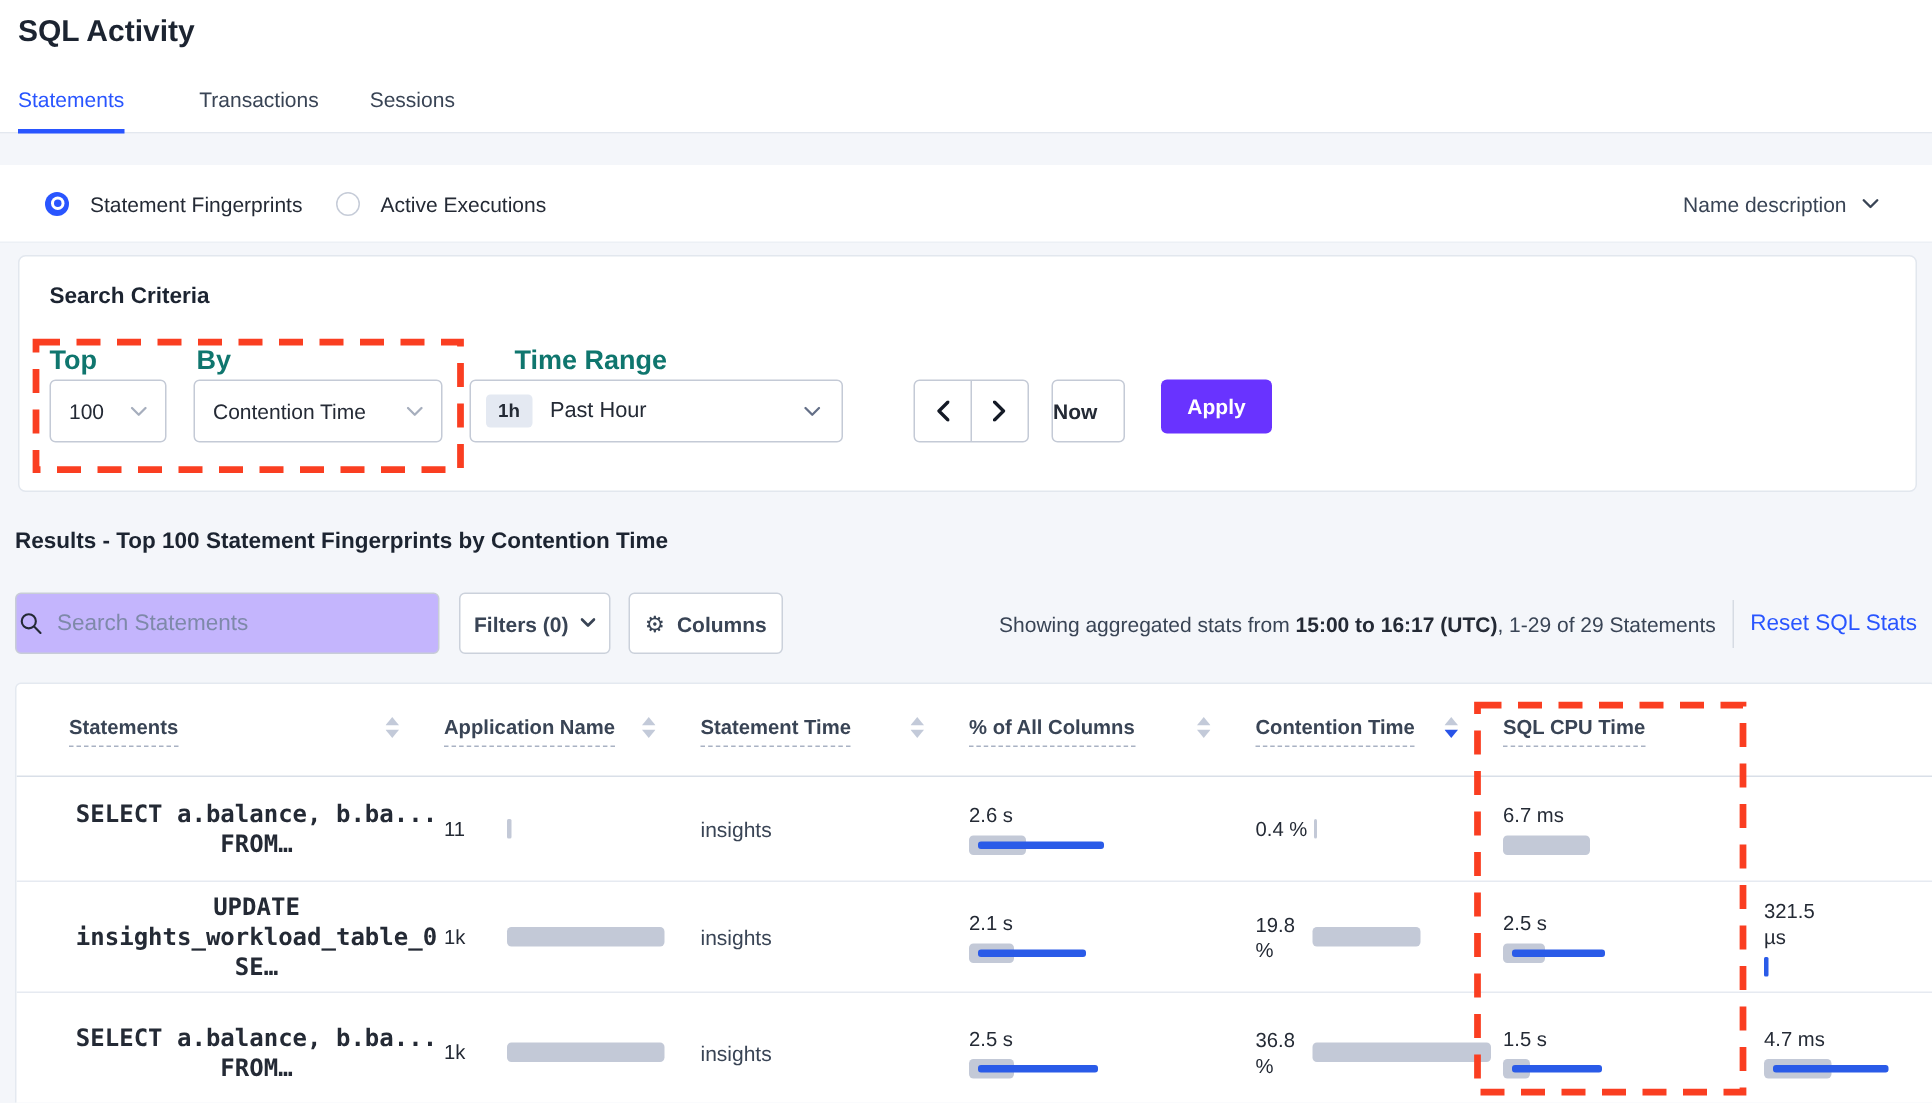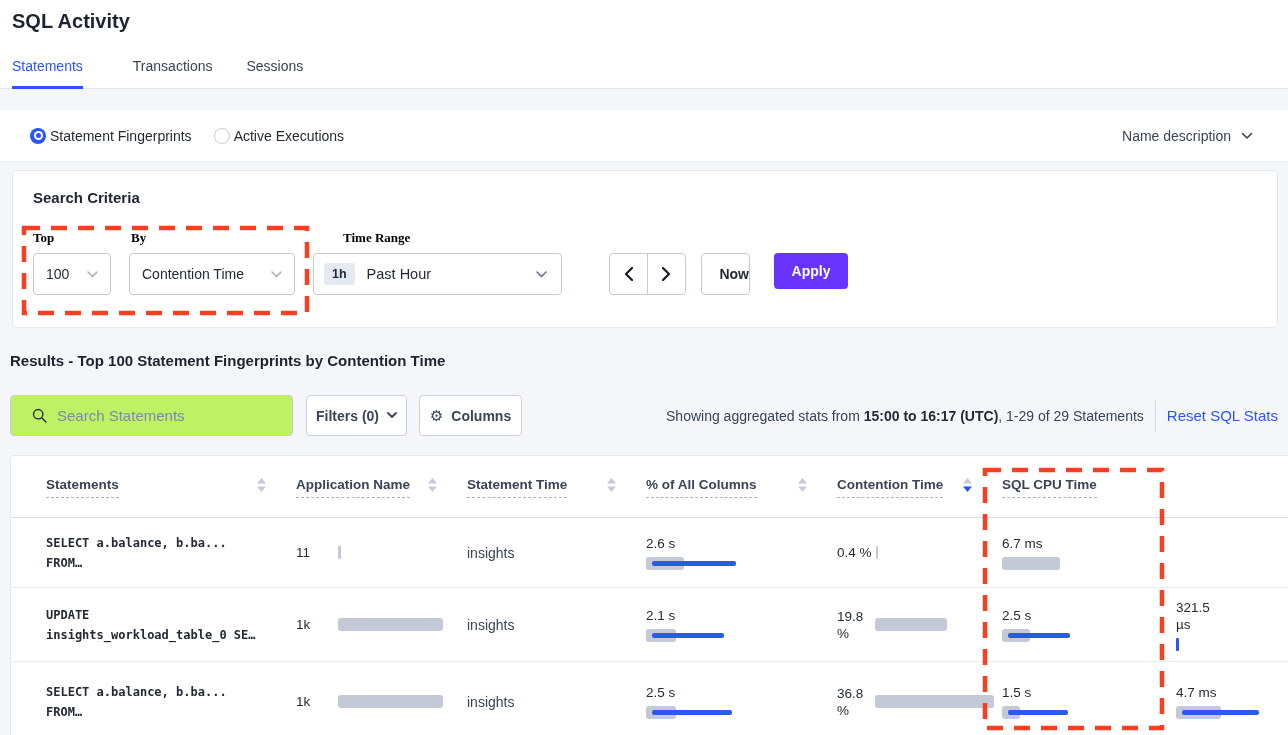--- a/index.html
+++ b/index.html
@@ -24,52 +24,52 @@
   .radio-opt { display:flex; align-items:center; cursor:pointer; }
   .radio-opt.first { margin-left:30px; }
   .radio-opt.second { margin-left:22px; }
   .radio-sel { width:16px; height:16px; border-radius:50%; background:#2955FF;
     display:flex; align-items:center; justify-content:center; }
   .radio-sel .ring { width:9px; height:9px; border-radius:50%; background:#fff;
     display:flex; align-items:center; justify-content:center; }
   .radio-sel .dot { width:5px; height:5px; border-radius:50%; background:#2955FF; }
   .radio-un { width:16px; height:16px; border-radius:50%; background:#fff;
     border:1px solid #C6CCD8; }
-  .radio-label { margin-left:4px; font-size:14px; color:#242A35; }
+  .radio-label { margin-left:14px; font-size:14px; color:#242A35; }
   .show-desc { margin-left:auto; margin-right:35px; display:flex; align-items:center;
     gap:10px; font-size:14px; color:#394455; cursor:pointer; }
   
   .criteria-card { position:absolute; left:12px; top:170px; width:1266px; height:158px;
     background:#fff; border:1px solid #E2E7EE; border-radius:5px; }
   .criteria-title { position:absolute; left:20px; top:18px; font-size:15px; font-weight:700; color:#1C2431; }
-  .field-label { position:absolute; top:59px; font-size:13px; font-weight:700; color:#000000;font-family:Liberation Serif, serif; }
+  .field-label { position:absolute; top:59px; font-size:18px; font-weight:700; color:#0f766e; }
   .control { position:absolute; top:82px; height:42px; background:#fff;
     border:1px solid #C4CAD6; border-radius:4px; display:flex; align-items:center;
     font-size:14px; color:#242A35; cursor:pointer; }
   #sel-top   { left:20px;  width:78px;  padding:0 12px; justify-content:space-between; }
   #sel-by    { left:116px; width:166px; padding:0 12px; justify-content:space-between; }
   #sel-time  { left:300px; width:249px; padding:0 14px 0 10px; }
   .time-badge { background:#E4E9F2; border-radius:3px; font-weight:700; font-size:12.5px;
     padding:4px 8px; color:#242A35; }
   .time-label { margin-left:12px; flex:1; font-size:14.5px; }
   #nav-arrows { left:596px; width:77px; padding:0; }
   .nav-btn { width:38px; height:100%; display:flex; align-items:center; justify-content:center; cursor:pointer; }
   .nav-btn.prev { border-right:1px solid #C4CAD6; }
-  #btn-now { left:688px; width:49px; justify-content:flex-end; font-weight:700;padding-left:36px; }
+  #btn-now { left:688px; width:49px; justify-content:flex-start; font-weight:700; }
   #btn-apply { position:absolute; left:761px; top:82px; width:74px; height:36px;
     background:#6933FF; color:#fff; border:none; border-radius:4px; font-weight:700;
     font-size:14px; display:flex; align-items:center; justify-content:center;
     cursor:pointer; font-family:Liberation Sans, sans-serif; }
   
   .results-heading { position:absolute; left:10px; top:352px; font-size:15px;
     font-weight:700; color:#1C2431; }
   .toolbar { position:absolute; left:10px; top:395px; width:1268px; height:41px;
     display:flex; align-items:center; }
   .search-box { width:283px; height:41px; border:1px solid #C8CDD7; border-radius:4px;
-    background:#bef264; display:flex; align-items:center; padding:0 21px; }
+    background:#c4b5fd; display:flex; align-items:center; padding:0 2px; }
   .search-box input { border:none; outline:none; flex:1; font-size:15px;
     font-family:inherit; color:#242A35; margin-left:8px; background:transparent; min-width:0; }
   .search-box input::placeholder { color:#7E89A9; }
   .tb-btn { height:41px; border:1px solid #CBD1DB; border-radius:4px; background:#fff;
     display:flex; align-items:center; justify-content:center; font-size:14px;
     font-weight:700; color:#394455; cursor:pointer; gap:8px; }
   #btn-filters { width:101px; margin-left:13px; }
   #btn-columns { width:103px; margin-left:12px; }
   .gear { font-size:15px; color:#394455; font-weight:400; }
   .stats-text { margin-left:auto; font-size:14px; color:#394455; white-space:nowrap; }
@@ -83,22 +83,22 @@
     padding-left:35px; }
   .thead { padding-top:21px; border-bottom:1px solid #D9DFE8; height:62px; }
   .th { display:flex; align-items:flex-start; justify-content:space-between;
     padding-right:30px; font-size:13.5px; font-weight:700; color:#394455; cursor:pointer; }
   .th-label { border-bottom:1px dashed #A9B2C3; padding-bottom:5px; line-height:15px; white-space:nowrap; }
   .sort-ic { margin-top:1px; flex:none; }
   .trow { align-items:center; border-bottom:1px solid #E6EAF1; cursor:pointer; }
   #tbody .trow:nth-child(1) { height:70px; }
   #tbody .trow:nth-child(2) { height:74px; }
   #tbody .trow:nth-child(3) { height:80px; }
-  .sqlcell { font-family:"DejaVu Sans Mono", monospace; font-size:12px; line-height:20px;
-    color:#242A35; font-weight:700; }
+  .sqlcell { font-family:"DejaVu Sans Mono", monospace; font-size:16px; line-height:20px;
+    color:#242A35; font-weight:700;text-align:center; }
   .appcell { font-size:14px; color:#394455; }
   .val { font-size:13.5px; color:#242A35; line-height:17px; white-space:nowrap; }
   .vcell .barwrap { margin-top:5px; }
   .hcell { display:flex; align-items:center; }
   .vallines { flex:none; }
   .barwrap { position:relative; height:13px; width:132px; }
   .gbar { position:absolute; left:0; top:0; height:13px; background:#C3C9D7; border-radius:3px; }
   .bline { position:absolute; left:6px; top:4px; height:4.5px; background:#2A5BE8; border-radius:2px; }
   .tick { position:absolute; left:0; top:0; width:2.5px; height:13px; border-radius:1px; }
   .tick-gray { background:#C3C9D7; }

